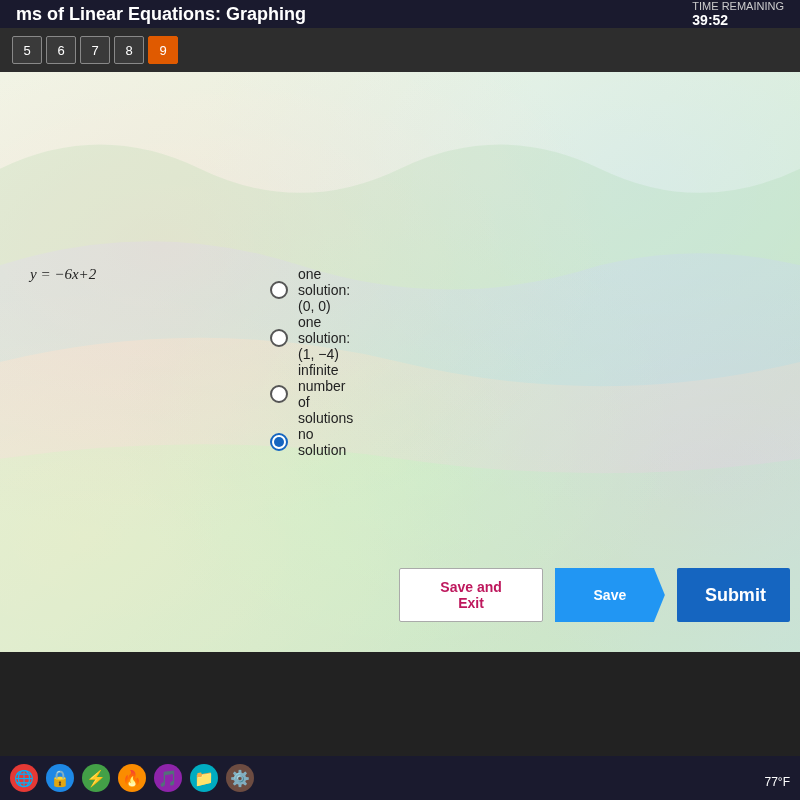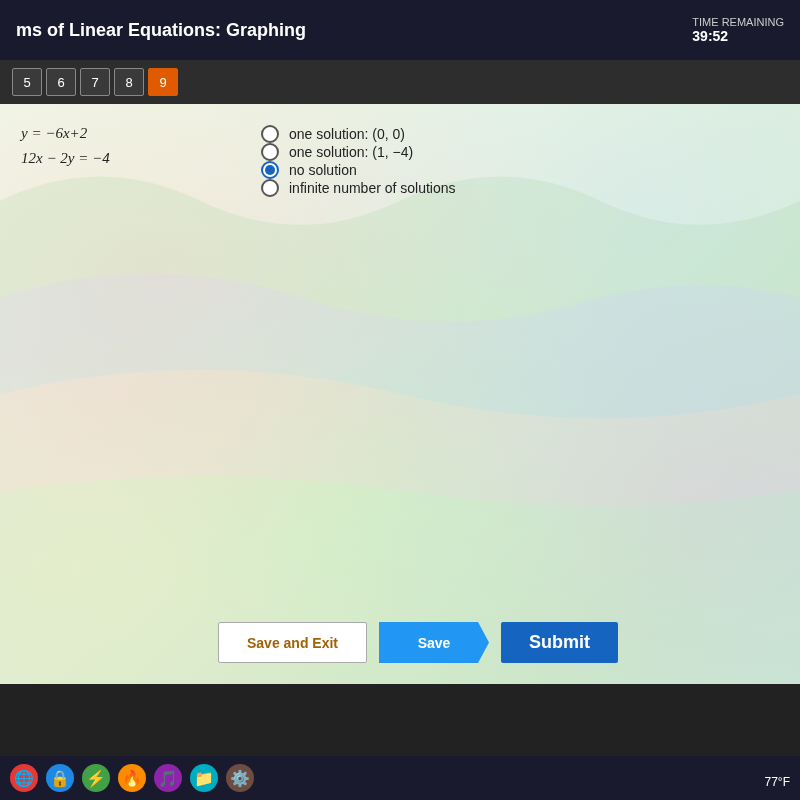--- a/index.html
+++ b/index.html
@@ -13,21 +13,21 @@
     }
 
     
     .header {
       background: #1a1a2e;
       color: white;
       padding: 8px 16px;
       display: flex;
       align-items: center;
       justify-content: space-between;
-      height: 60px;
+      height: 28px;
     }
 
     .header-title {
       font-size: 18px;
       font-weight: bold;
       color: white;
     }
 
     .timer-section {
       text-align: left;
@@ -76,24 +76,24 @@
 
     
     .main-content {
       background: linear-gradient(135deg, 
         #f0f8e8 0%, #e8f5e0 10%, #d4edd4 20%, 
         #c8e8f0 30%, #d0e8f8 40%, #e0d8f0 50%,
         #f0e0e8 60%, #f8e8d0 70%, #f0f0d0 80%,
         #e8f0e0 90%, #d8e8d8 100%);
       background-size: 400% 400%;
       min-height: 580px;
-      padding: 11px;
+      padding: 20px;
       position: relative;
       display: flex;
-      flex-direction: column;
+      align-items: center;
     }
 
     
     .main-content::before {
       content: '';
       position: absolute;
       top: 0; left: 0; right: 0; bottom: 0;
       background: 
         radial-gradient(ellipse at 20% 30%, rgba(255,200,200,0.3) 0%, transparent 50%),
         radial-gradient(ellipse at 80% 20%, rgba(200,220,255,0.3) 0%, transparent 50%),
@@ -188,21 +188,21 @@
       gap: 12px;
       margin-top: auto;
       padding-top: 30px;
       padding-bottom: 10px;
     }
 
     .btn-save {
       padding: 10px 28px;
       background: white;
       border: 1.5px solid #aaa;
-      color: #a16207;
+      color: #be185d;
       font-size: 14px;
       font-weight: bold;
       cursor: pointer;
       border-radius: 2px;
       min-width: 140px;
       margin-left: 36px;
     }
 
     .btn-next {
       padding: 10px 28px;
@@ -303,50 +303,49 @@
       <path d="M0,200 Q150,150 300,200 Q450,250 600,200 Q700,175 800,200 L800,600 L0,600 Z" fill="#88aacc"></path>
       <path d="M0,300 Q200,250 400,300 Q600,350 800,300 L800,600 L0,600 Z" fill="#ddaaaa"></path>
       <path d="M0,400 Q200,370 400,400 Q600,430 800,400 L800,600 L0,600 Z" fill="#aacc88"></path>
     </svg>
   </div>
 
   <div class="content-area">
 
     <div class="equations-panel">
       <div class="equation">y = −6x+2</div>
-      <div class="equation">12x − 2y = −4</div>
     </div>
 
     <div class="question-panel">
 
       <ul class="options-list">
 
         <li class="option-item">
           <div class="radio-outer">
           </div>
           <span class="option-label">one solution: (0, 0)</span>
         </li>
 
         <li class="option-item">
           <div class="radio-outer">
           </div>
           <span class="option-label">one solution: (1, −4)</span>
         </li>
 
         <li class="option-item">
+          <div class="radio-outer">
+          </div>
+          <span class="option-label">infinite number of solutions</span>
+        </li>
+
+        <li class="option-item">
           <div class="radio-outer selected">
             <div class="radio-inner"></div>
           </div>
           <span class="option-label">no solution</span>
-        </li>
-
-        <li class="option-item">
-          <div class="radio-outer">
-          </div>
-          <span class="option-label">infinite number of solutions</span>
         </li>
       </ul>
     </div>
   </div>
 
   <div class="bottom-bar">
     <button class="btn-save">Save and Exit</button>
     <button class="btn-next">Save</button>
     <button class="btn-submit">Submit</button>
   </div>

